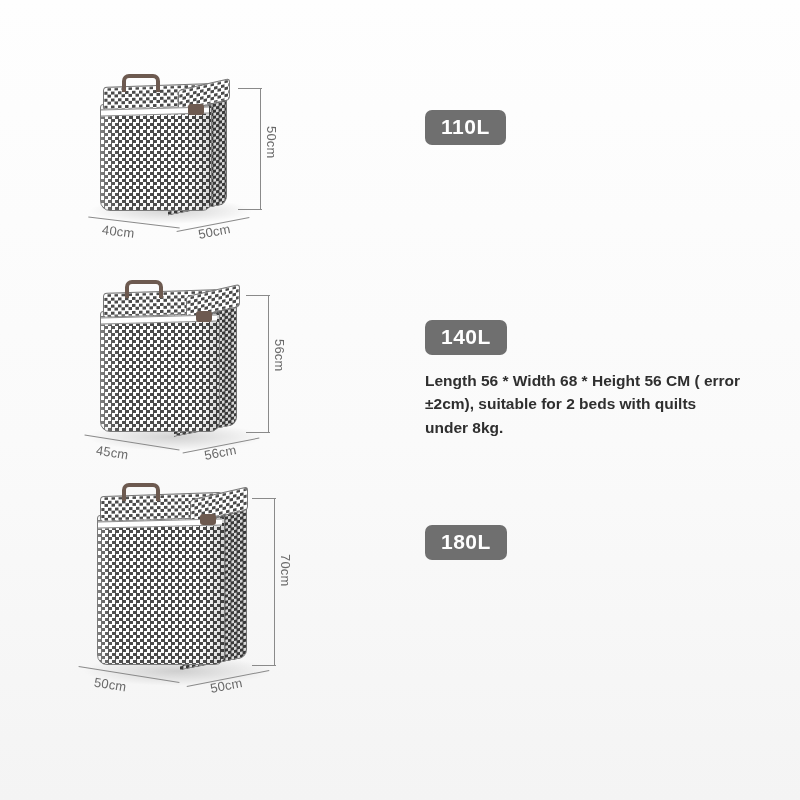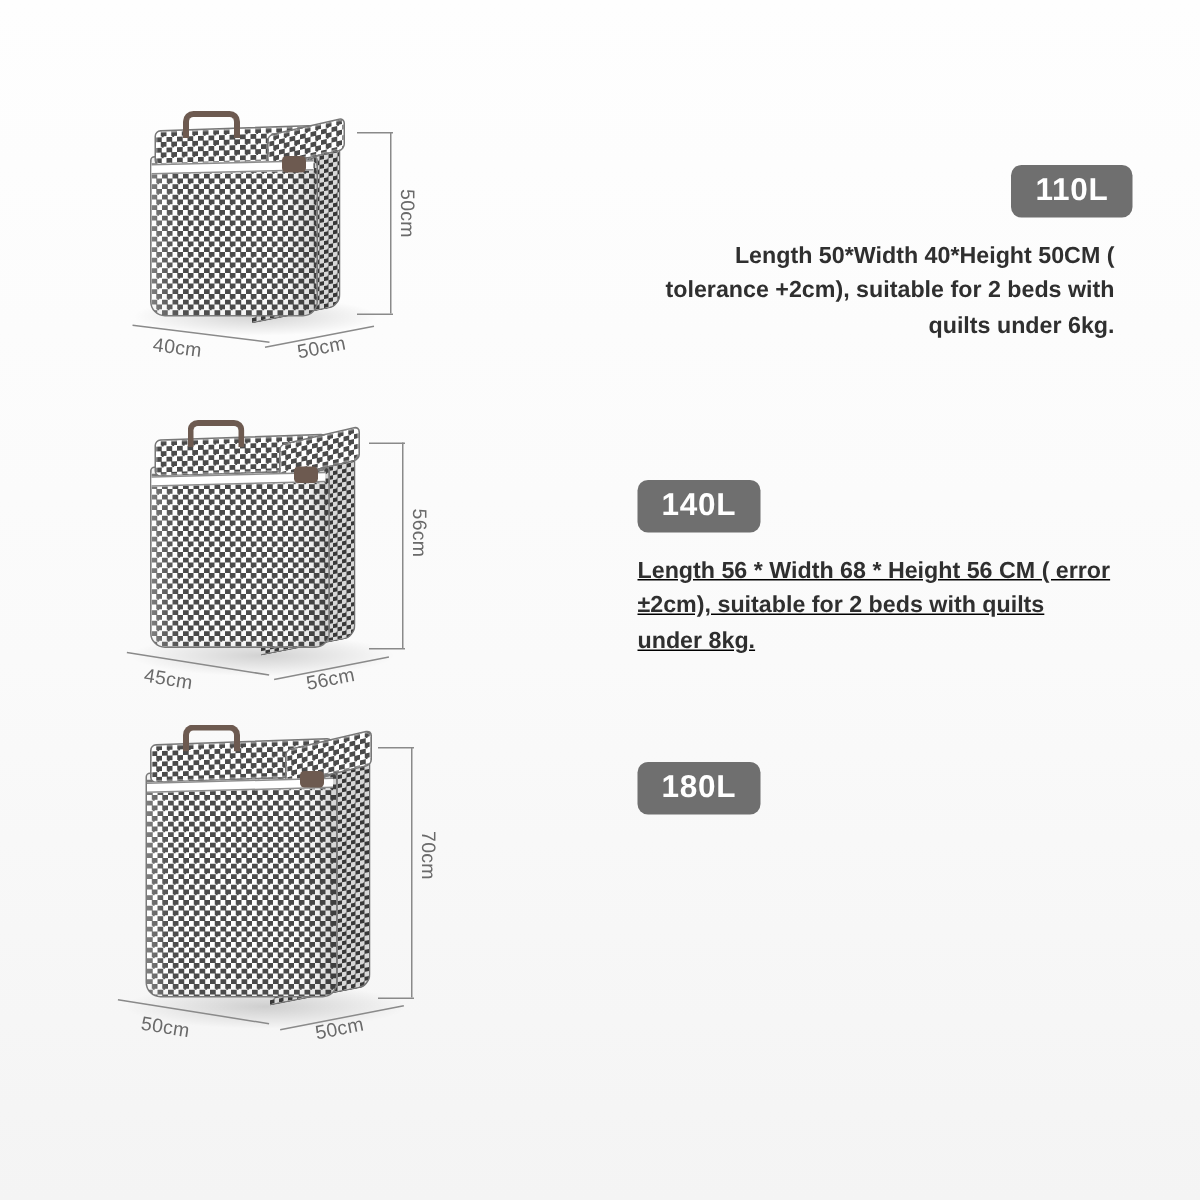--- a/index.html
+++ b/index.html
@@ -175,23 +175,22 @@
         <div class="line hline" style="left:10px; top:22px; width:92px; transform: rotate(7deg);"></div>
         <div class="lbl" style="left:24px; top:24px; transform: rotate(7deg);">40cm</div>
       </div>
 
       <div class="dim" style="left:104px; top:142px; width:110px; height:40px;">
         <div class="line hline" style="left:2px; top:22px; width:74px; transform: rotate(-11deg);"></div>
         <div class="lbl" style="left:24px; top:22px; transform: rotate(-11deg);">50cm</div>
       </div>
     </div>
 
-    <div class="info" style="top:50px;text-align:right;">
+    <div class="info" style="top:50px;">
       <div class="badge">110L</div>
-      <div class="desc">Length 50*Width 40*Height 50CM ( tolerance +2cm), suitable for 2 beds with quilts under 6kg.</div>
     </div>
   </div>
 
   <div class="row row-2">
 
     <div class="bag-wrap">
       <div class="bag" style="left:0; top:0; width:210px; height:185px;">
         <div class="shadow" style="left:16px; top:158px; width:178px; height:28px;"></div>
         <div class="handle" style="left:55px; top:15px; width:30px; height:14px;"></div>
         <div class="side" style="left:104px; top:42px; width:62px; height:122px; transform: skewY(-11deg);"></div>
@@ -213,21 +212,21 @@
         <div class="line hline" style="left:10px; top:22px; width:96px; transform: rotate(9deg);"></div>
         <div class="lbl" style="left:22px; top:25px; transform: rotate(9deg);">45cm</div>
       </div>
 
       <div class="dim" style="left:110px; top:158px; width:110px; height:42px;">
         <div class="line hline" style="left:2px; top:22px; width:78px; transform: rotate(-11deg);"></div>
         <div class="lbl" style="left:24px; top:22px; transform: rotate(-11deg);">56cm</div>
       </div>
     </div>
 
-    <div class="info" style="top:55px;text-decoration:underline;">
+    <div class="info" style="top:55px;">
       <div class="badge">140L</div>
       <div class="desc">Length 56 * Width 68 * Height 56 CM ( error ±2cm), suitable for 2 beds with quilts under 8kg.</div>
     </div>
   </div>
 
   <div class="row row-3">
 
     <div class="bag-wrap">
       <div class="bag" style="left:0; top:0; width:220px; height:215px;">
         <div class="shadow" style="left:12px; top:186px; width:190px; height:30px;"></div>
@@ -251,18 +250,18 @@
         <div class="line hline" style="left:8px; top:22px; width:102px; transform: rotate(9deg);"></div>
         <div class="lbl" style="left:24px; top:25px; transform: rotate(9deg);">50cm</div>
       </div>
 
       <div class="dim" style="left:114px; top:186px; width:116px; height:44px;">
         <div class="line hline" style="left:2px; top:22px; width:84px; transform: rotate(-11deg);"></div>
         <div class="lbl" style="left:26px; top:22px; transform: rotate(-11deg);">50cm</div>
       </div>
     </div>
 
-    <div class="info" style="top:38px;">
+    <div class="info" style="top:55px;">
       <div class="badge">180L</div>
     </div>
   </div>
 
 </div>
 
 </body></html>

